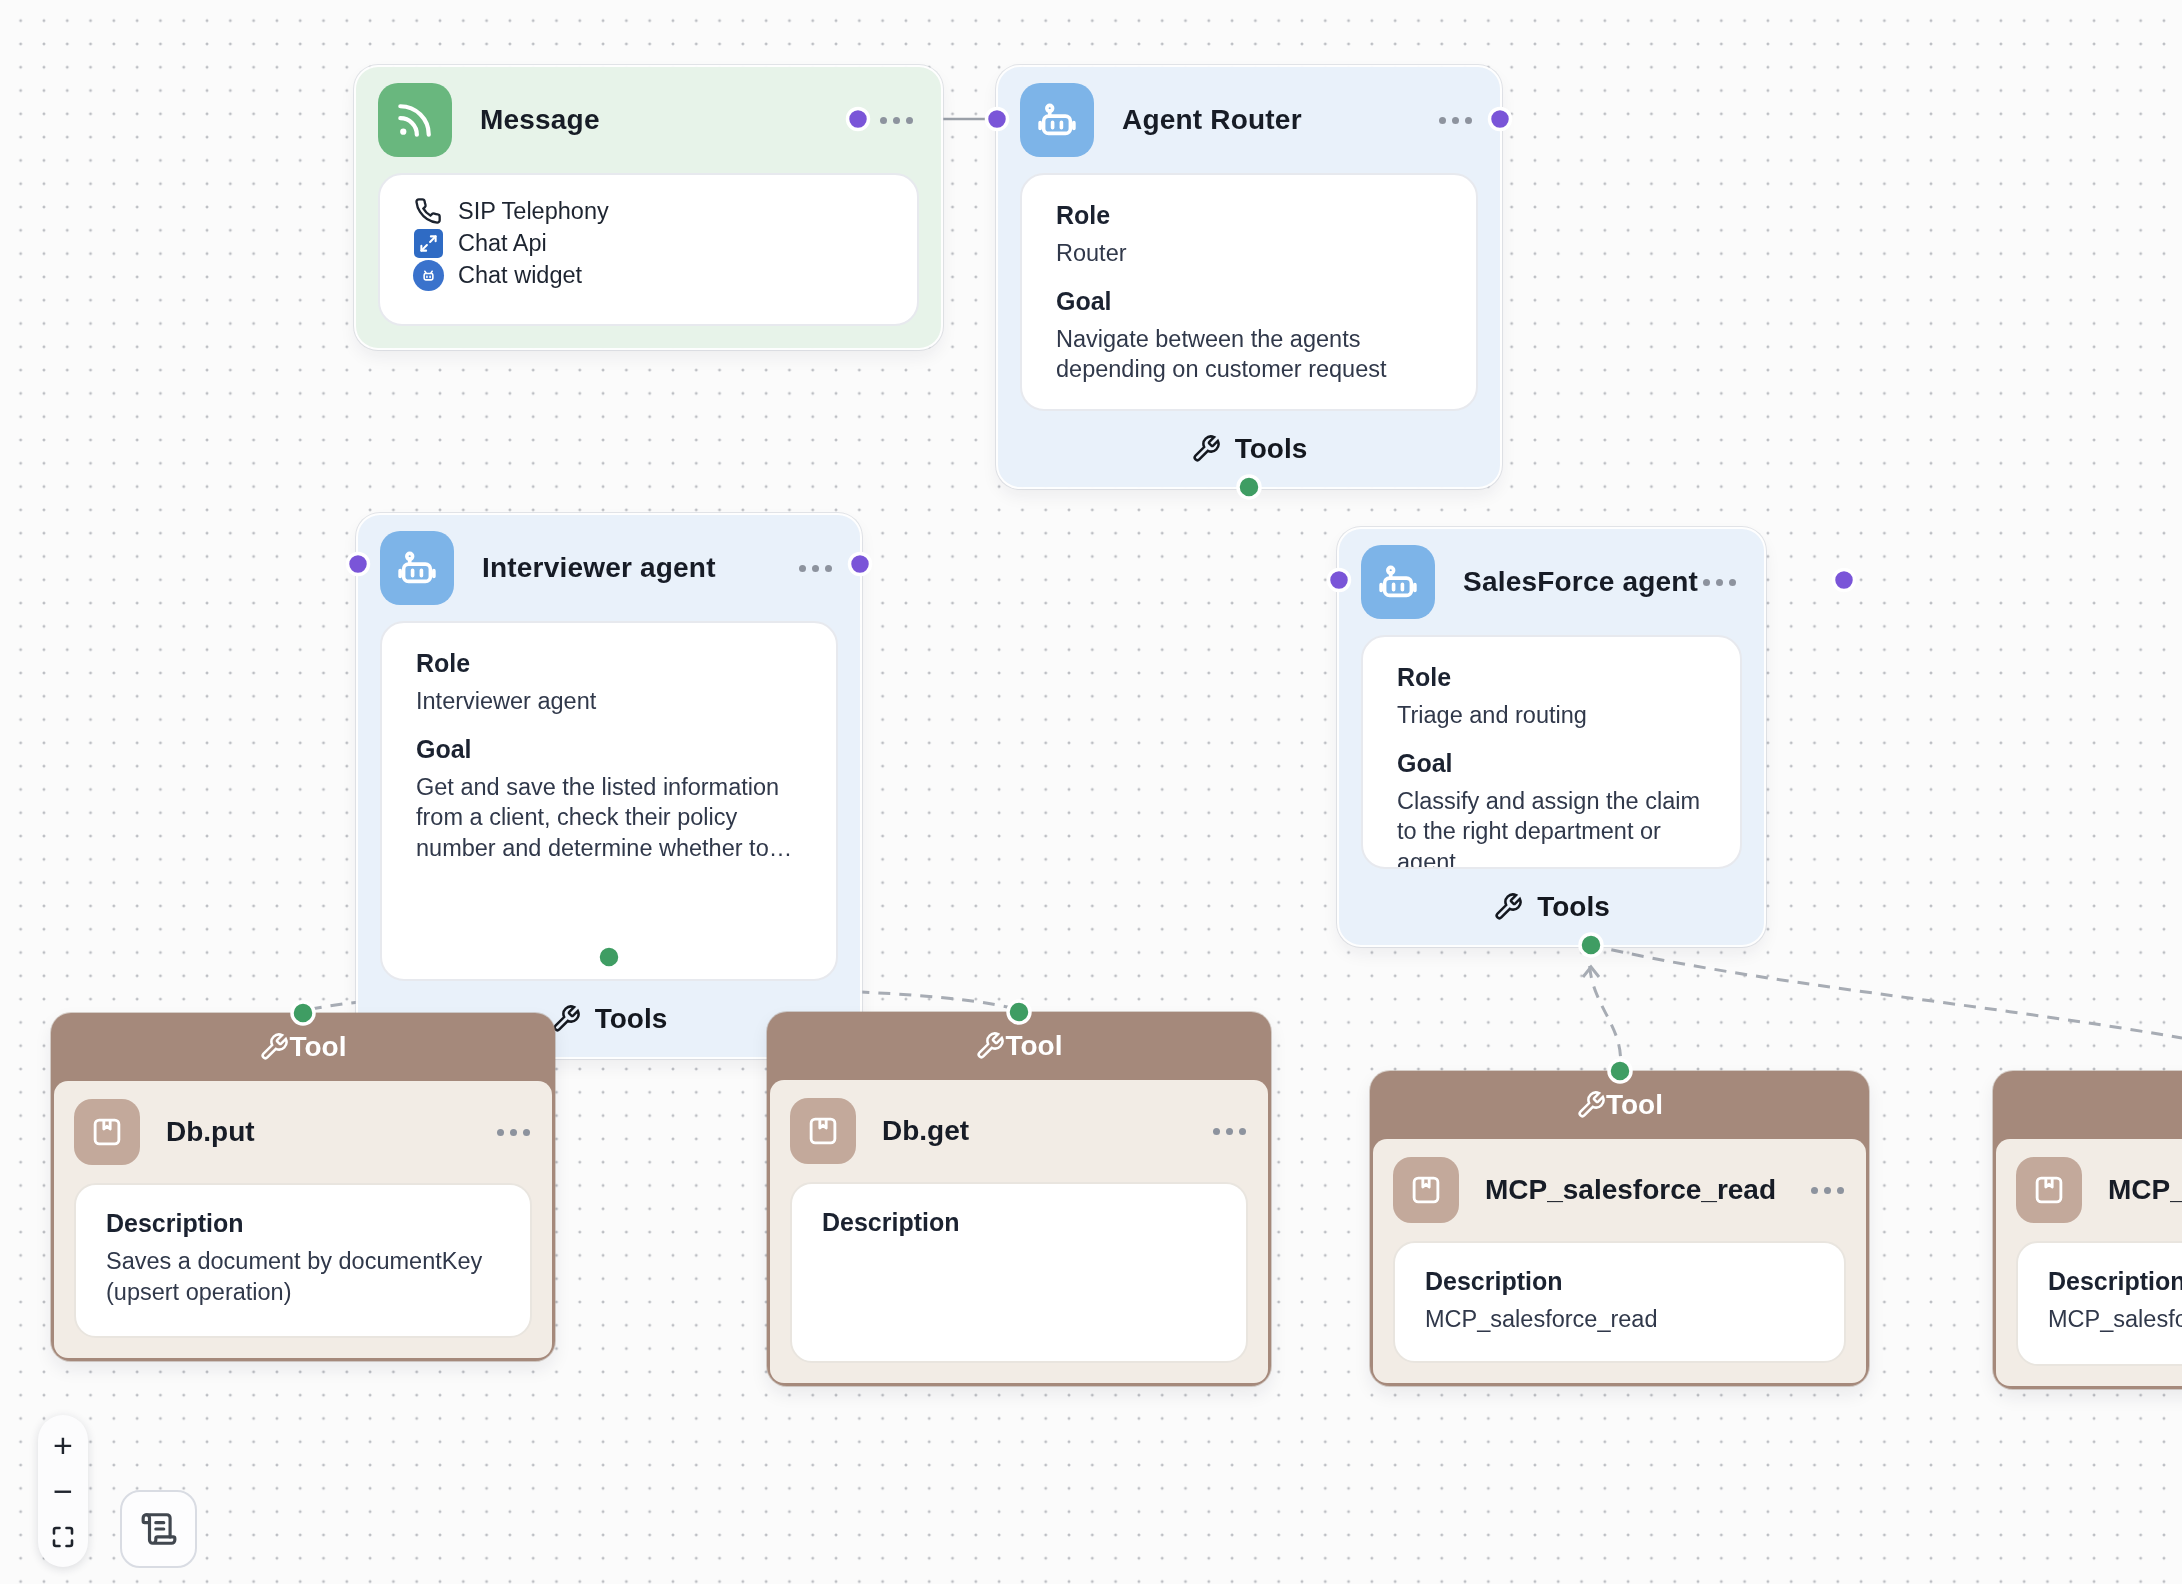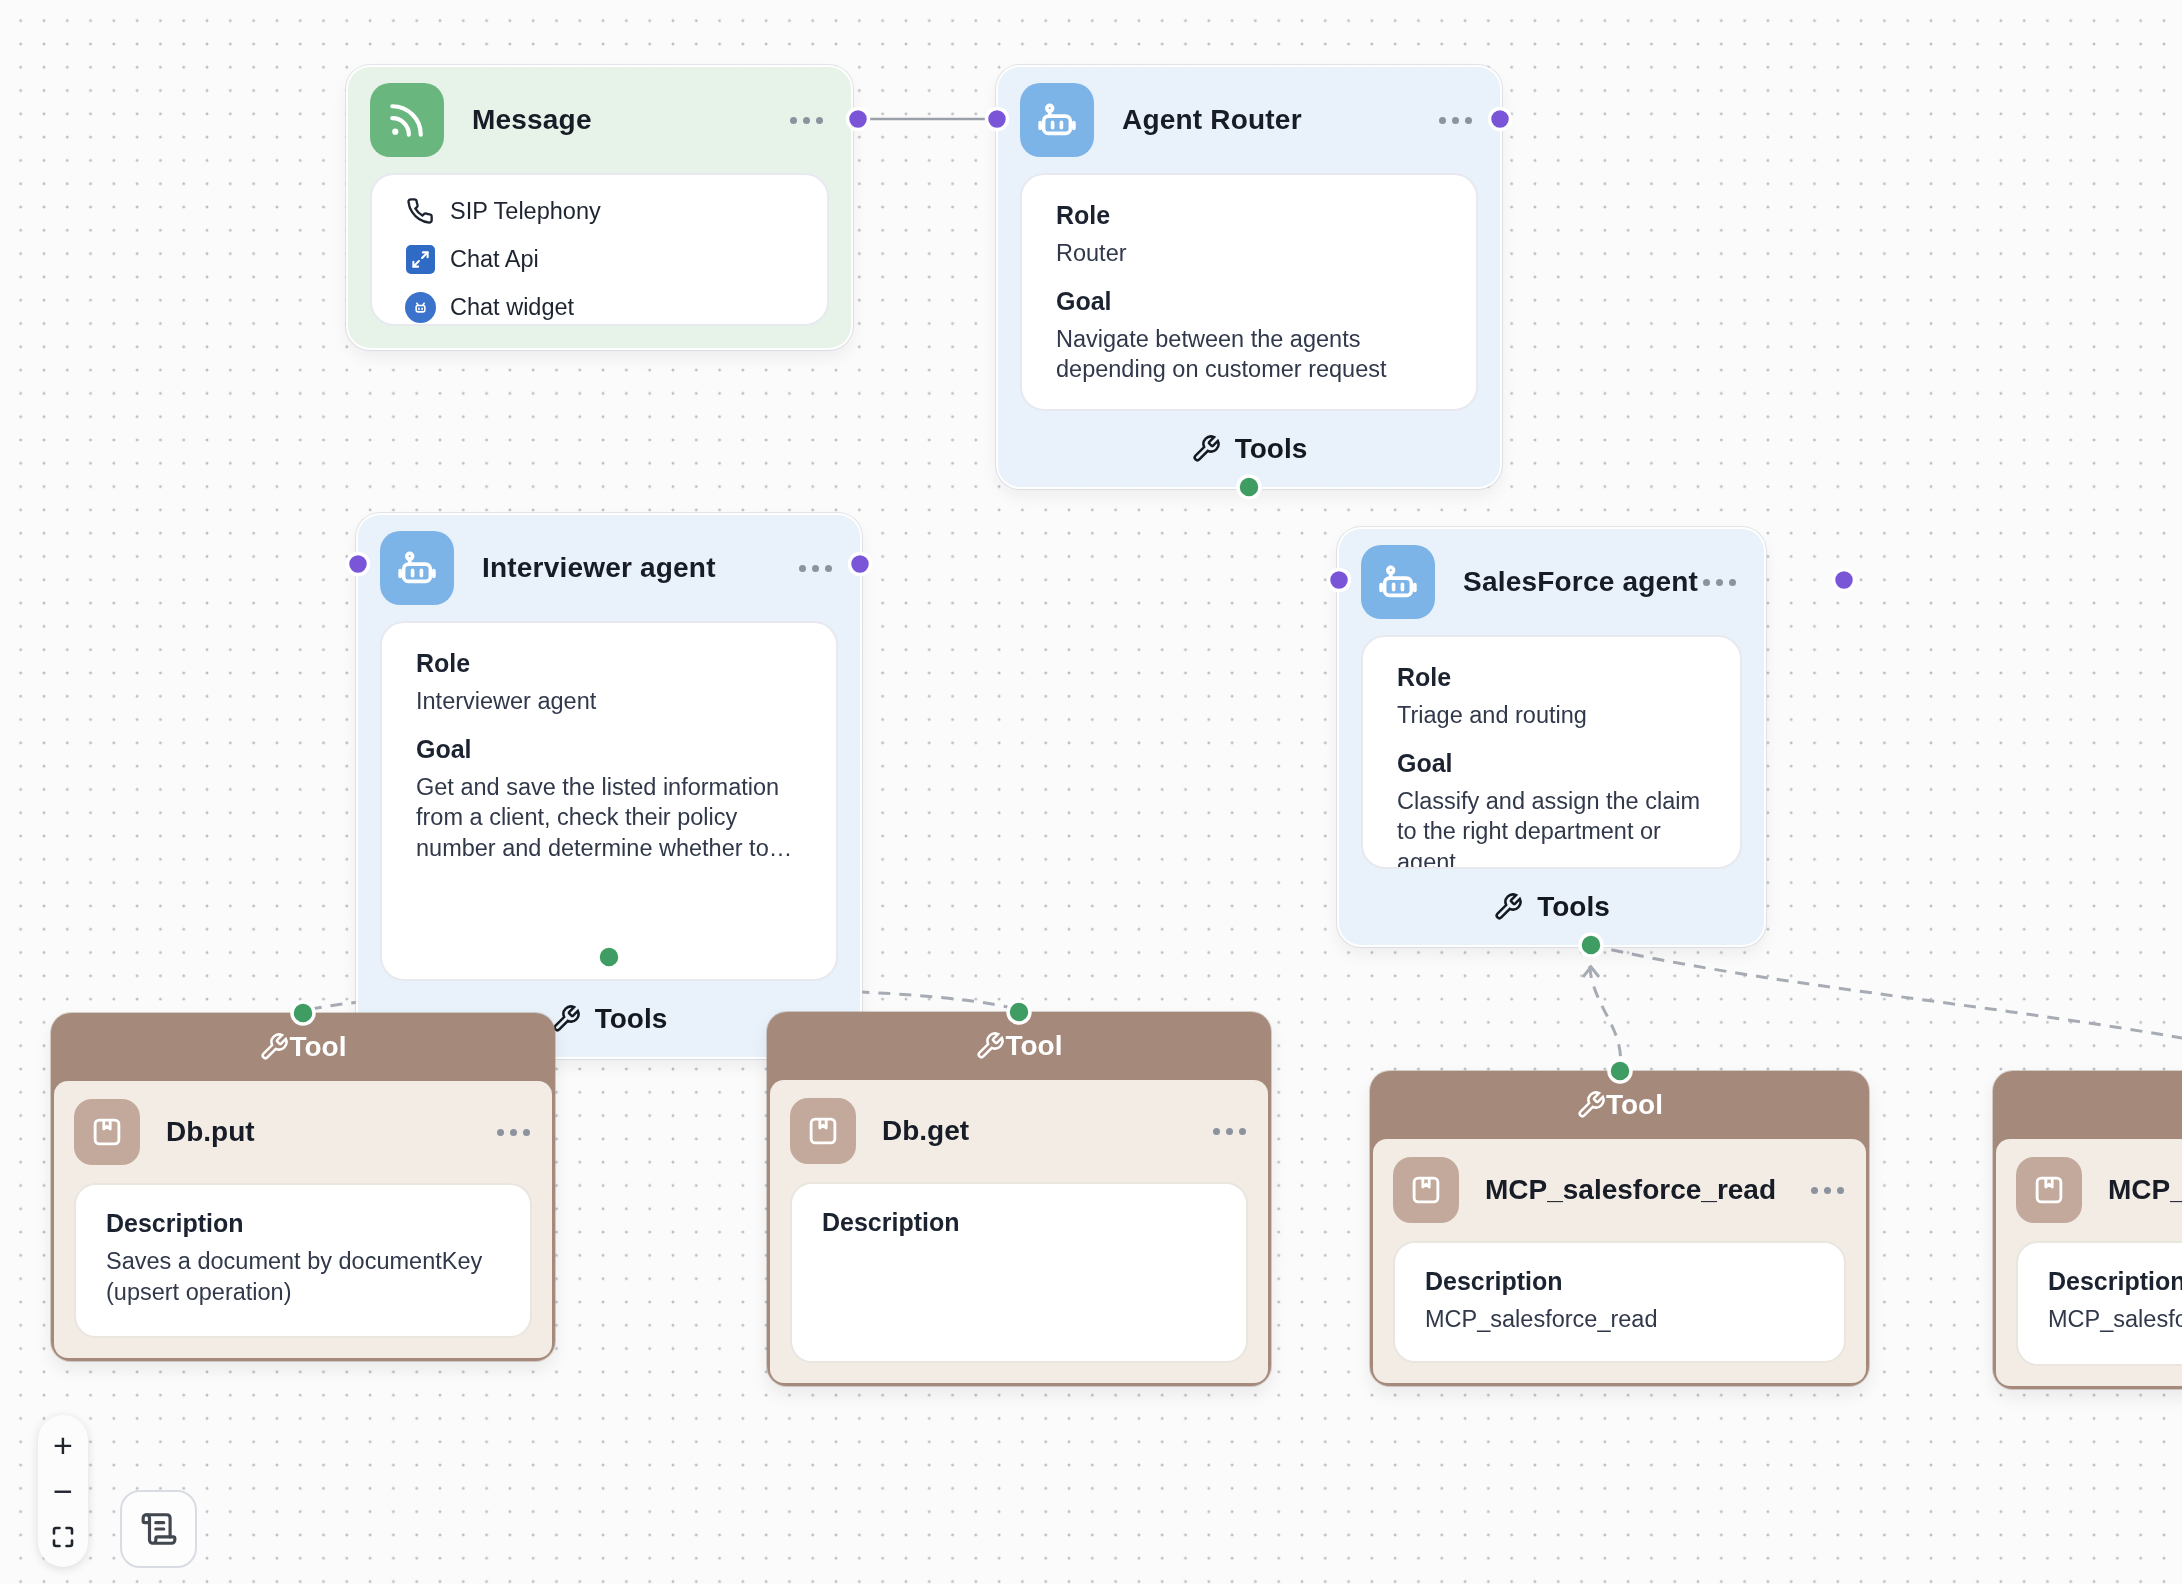--- a/index.html
+++ b/index.html
@@ -29,21 +29,21 @@
   .field-value{font-size:23.5px;color:#30384a;line-height:1.3;margin:0 0 18px 0;}
   .field-value.last{margin-bottom:0;}
   .tools-footer{height:76px;flex:none;display:flex;align-items:center;justify-content:center;gap:14px;cursor:pointer;}
   .tools-label{font-size:28px;font-weight:700;color:#14181f;}
 
   .agent-node{background:#e9f1fa;}
   .agent-node .node-icon{background:#7db4e8;}
   .message-node{background:#e7f3e9;}
   .message-node .node-icon{background:#69b77e;}
 
-  .channel-list{display:flex;flex-direction:column;justify-content:center;gap:16px;padding:20px 32px;}
+  .channel-list{display:flex;flex-direction:column;justify-content:center;gap:0;padding:20px 32px;}
   .channel-item{display:flex;align-items:center;gap:14px;}
   .channel-item .ch-icon{width:32px;height:32px;flex:none;display:flex;align-items:center;justify-content:center;}
   .channel-label{font-size:23.5px;color:#1d2430;}
   .sq-blue{width:29px;height:29px;border-radius:5px;background:#2f6bc4;display:flex;align-items:center;justify-content:center;}
   .ci-blue{width:31px;height:31px;border-radius:50%;background:#3a72cc;display:flex;align-items:center;justify-content:center;}
 
   .tool-node{background:#a5897b;border-radius:20px;padding:0 3px 3px 3px;z-index:2;
     box-shadow:0 0 0 1px rgba(150,125,110,.35),0 8px 18px rgba(25,30,55,.08);}
   .tool-header{height:68px;flex:none;display:flex;align-items:center;justify-content:center;}
   .tool-header .tool-badge{color:#ffffff;font-size:28px;font-weight:700;}
@@ -75,21 +75,21 @@
   <svg id="edges" class="overlay" width="2182" height="1584">
     <path d="M858 119 L997 119" stroke="#9aa0a8" stroke-width="2.6" fill="none"></path>
     <path d="M609 957 C 540 1002, 420 988, 306 1010" stroke="#a7acb4" stroke-width="3" fill="none" stroke-dasharray="12 9"></path>
     <path d="M609 957 C 700 1000, 905 982, 1016 1009" stroke="#a7acb4" stroke-width="3" fill="none" stroke-dasharray="12 9"></path>
     <path d="M1591 945 C 1581 1000, 1626 1022, 1620 1068" stroke="#a7acb4" stroke-width="3" fill="none" stroke-dasharray="12 9"></path>
     <path d="M1591 945 C 1750 983, 1980 1003, 2182 1038" stroke="#a7acb4" stroke-width="3" fill="none" stroke-dasharray="12 9"></path>
     <polyline points="601,986 609,976 617,986" stroke="#a7acb4" stroke-width="3" fill="none"></polyline>
     <polyline points="1583,977 1591,967 1599,977" stroke="#a7acb4" stroke-width="3" fill="none"></polyline>
   </svg>
 
-  <div class="node message-node" style="left:348px;top:67px;width:503px;height:281px;">
+  <div class="node message-node" style="left:356px;top:67px;width:585px;height:281px;">
     <div class="node-header">
       <div class="node-icon">
         <svg width="44" height="44" viewBox="0 0 24 24" fill="none" stroke="#ffffff" stroke-width="2.3" stroke-linecap="round">
           <path d="M4 11a9 9 0 0 1 9 9"></path>
             <path d="M4 4.5A15.5 15.5 0 0 1 19.5 20"></path>
           <circle cx="5.6" cy="18.4" r="1.7" fill="#ffffff" stroke="none"></circle>
         </svg>
       </div>
       <div class="node-title">Message</div>
       <div class="spacer"></div>

